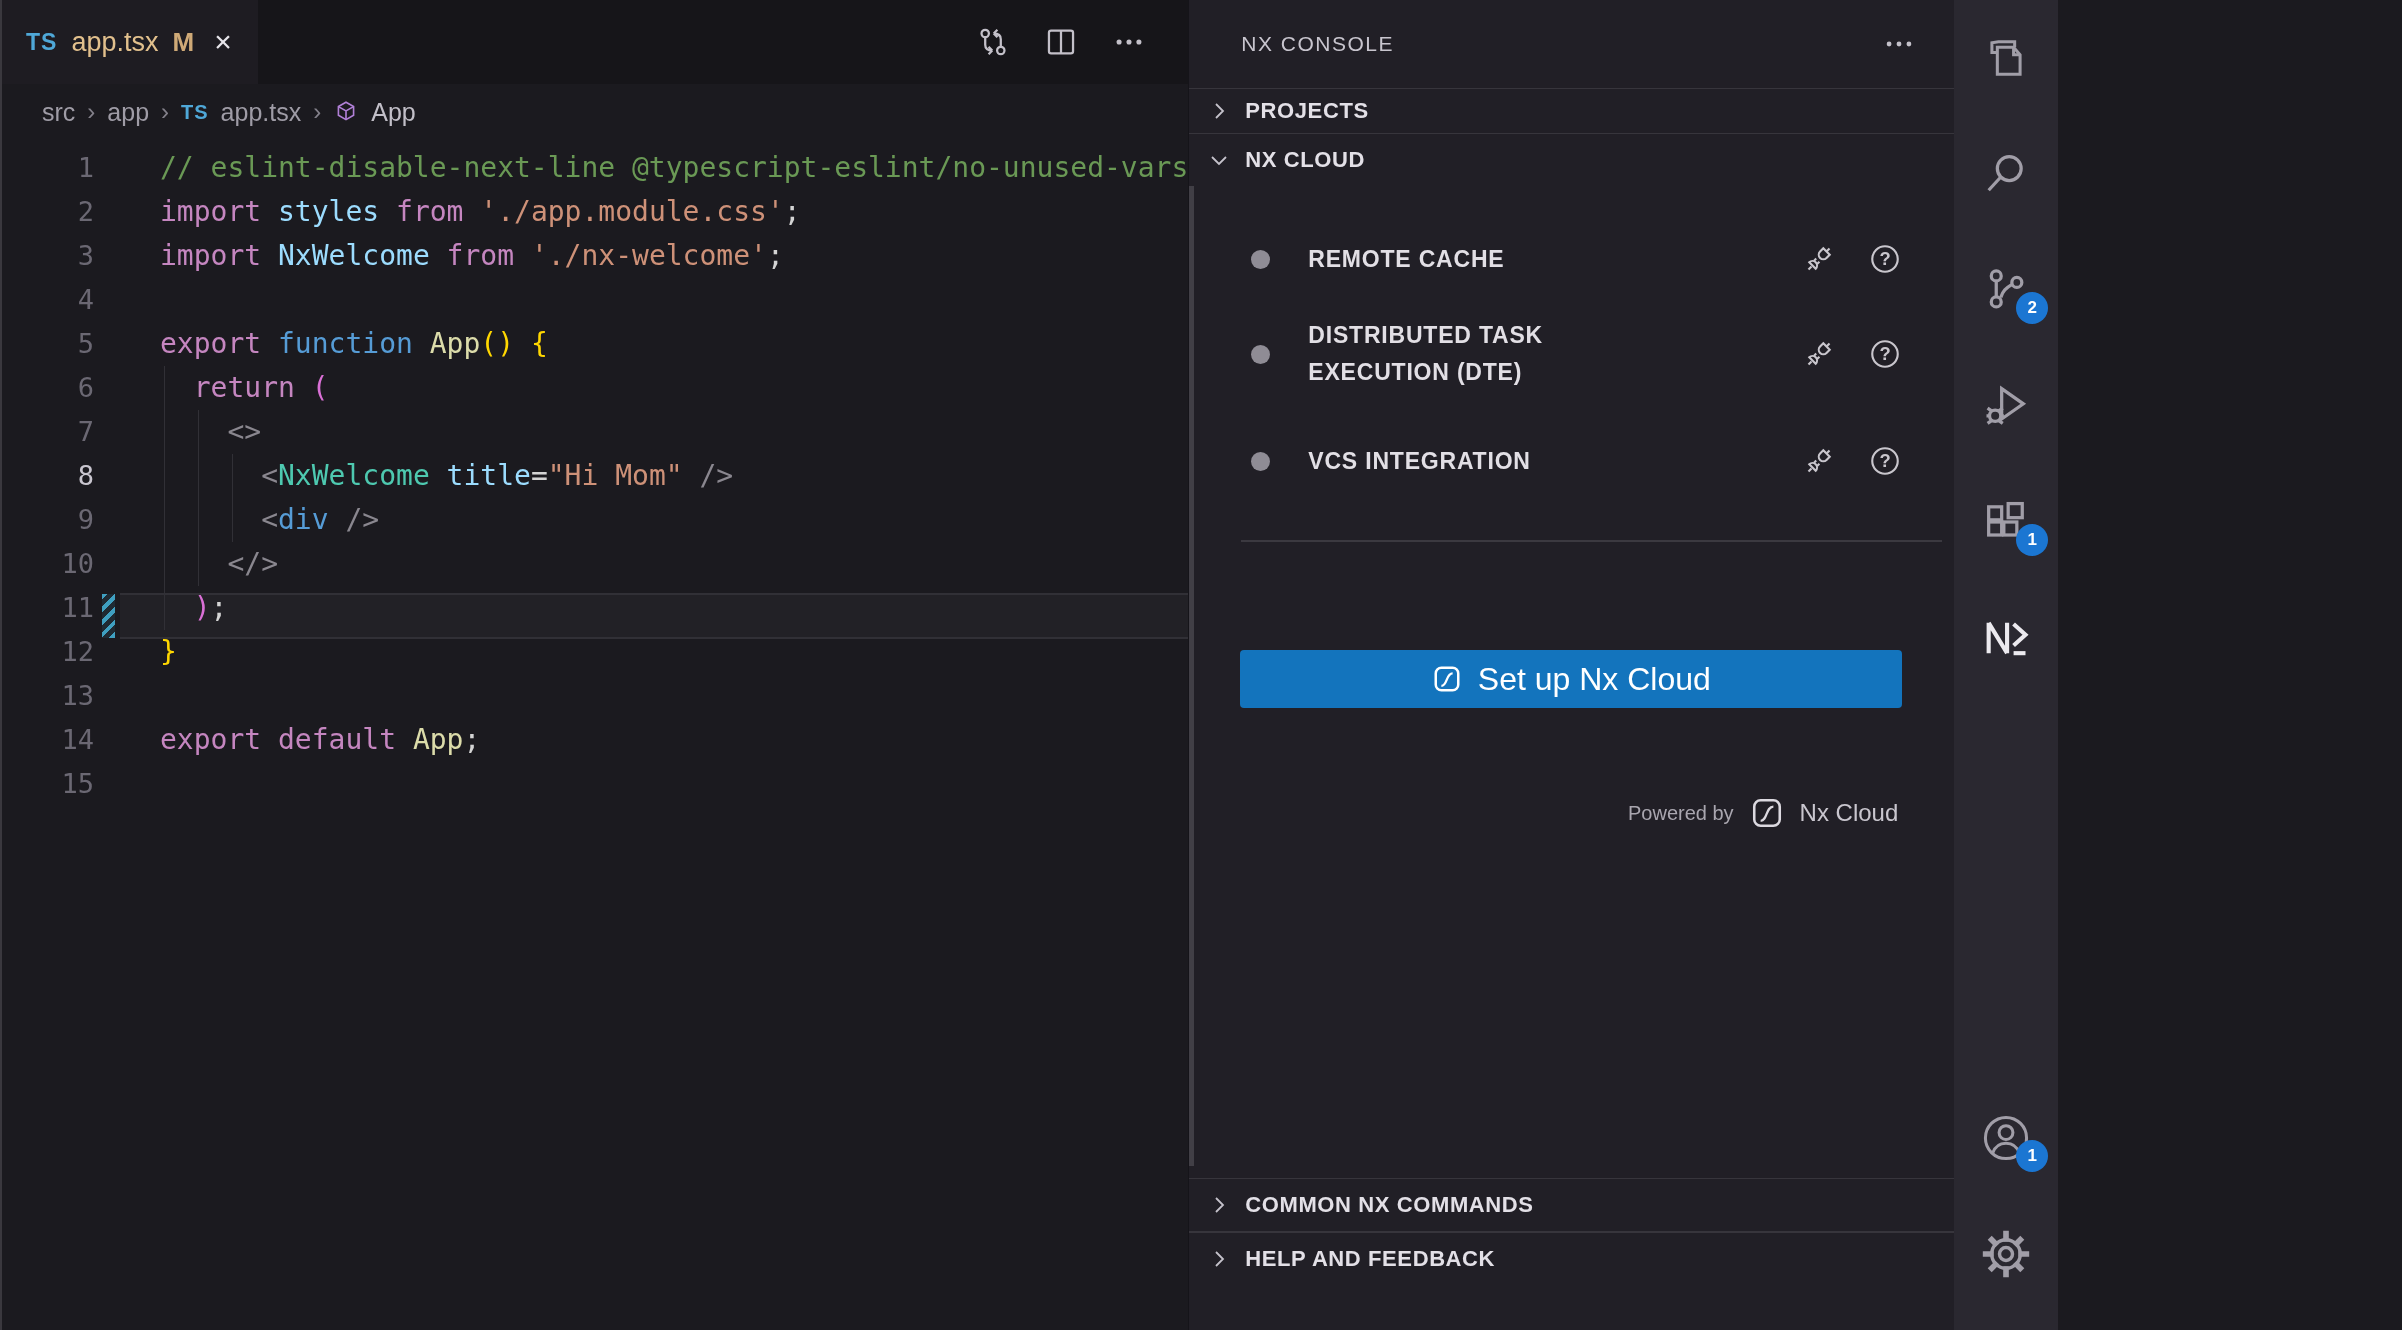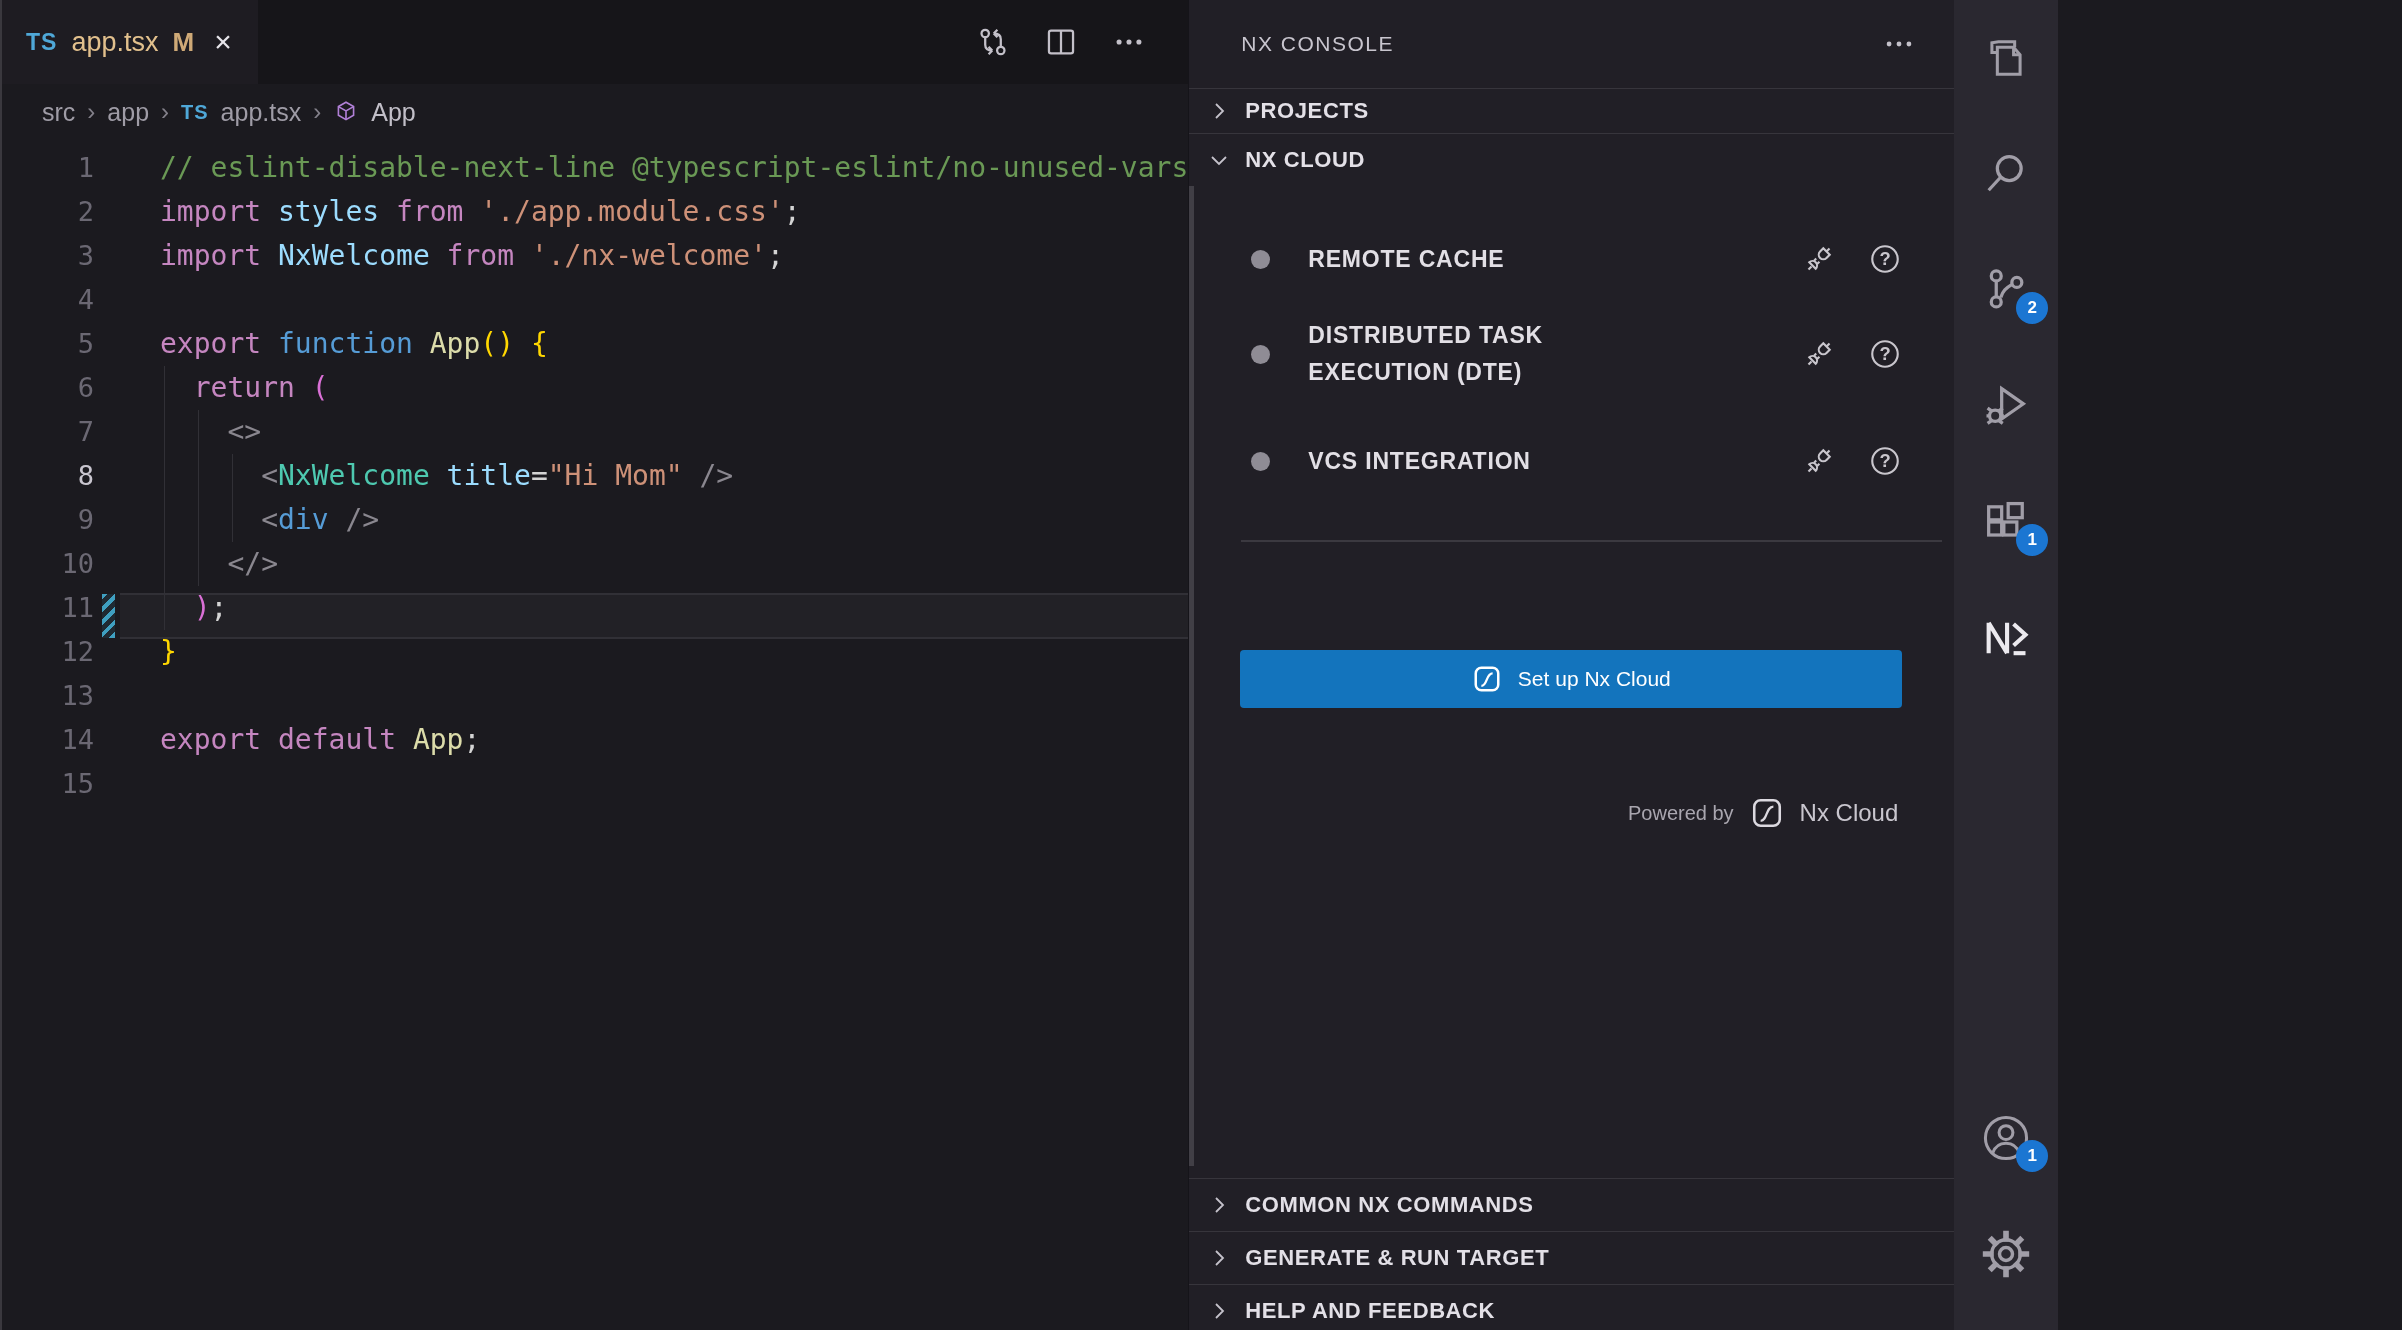--- a/index.html
+++ b/index.html
@@ -69,21 +69,21 @@
   .feature-row .facts { margin-left:auto; display:flex; align-items:center; gap:32px; color:#c9c6cd; }
   .feature-row .facts svg { width:34px; height:34px; cursor:pointer; }
   .fr1 { height:86px; } .fr2 { height:104px; } .fr3 { height:86px; margin-top:12px; }
 
   .body-divider { margin:36px 12px 0 52px; height:2px; background:#3b3940; }
 
   .panel-paras { padding:42px 80px 0 52px; color:#d6d3da; font-size:25.5px; line-height:37px; }
   .panel-paras p + p { margin-top:30px; }
 
   .setup-btn { margin:66px 53px 0 51px; height:58px; width:662px; background:#1374bd; border:none; border-radius:4px;
-     color:#ffffff; font-size:21px; font-family:"Liberation Sans", sans-serif; display:flex; align-items:center; justify-content:center; gap:16px; cursor:pointer; }
+     color:#ffffff; font-size:32px; font-family:"Liberation Sans", sans-serif; display:flex; align-items:center; justify-content:center; gap:16px; cursor:pointer; }
   .setup-btn svg { width:30px; height:30px; }
 
   .powered-by { margin:88px 56px 0 0; display:flex; align-items:center; justify-content:flex-end; gap:16px; }
   .powered-by .pb-label { color:#a9a6af; font-size:20px; }
   .powered-by svg { width:34px; height:34px; color:#dcd9e0; }
   .powered-by .pb-brand { color:#c9c6ce; font-size:24px; }
 
   .bottom-sections { position:absolute; left:0; right:0; top:1178px; }
 
   
@@ -369,28 +369,20 @@
       <div class="divider"></div>
       <div class="sect-row tall">
         <span class="chev">
           <svg viewBox="0 0 24 24" fill="none" stroke="currentColor" stroke-width="1.8">
               <path d="M9 5 l7 7 -7 7"></path>
             </svg>
         </span>
         <span class="sect-label">COMMON NX COMMANDS</span>
       </div>
       <div class="divider"></div>
-      <div class="sect-row tall">
-        <span class="chev">
-          <svg viewBox="0 0 24 24" fill="none" stroke="currentColor" stroke-width="1.8">
-              <path d="M9 5 l7 7 -7 7"></path>
-            </svg>
-        </span>
-        <span class="sect-label">GENERATE &amp; RUN TARGET</span>
-      </div>
       <div class="divider"></div>
       <div class="sect-row tall">
         <span class="chev">
           <svg viewBox="0 0 24 24" fill="none" stroke="currentColor" stroke-width="1.8">
               <path d="M9 5 l7 7 -7 7"></path>
             </svg>
         </span>
         <span class="sect-label">HELP AND FEEDBACK</span>
       </div>
     </div>

